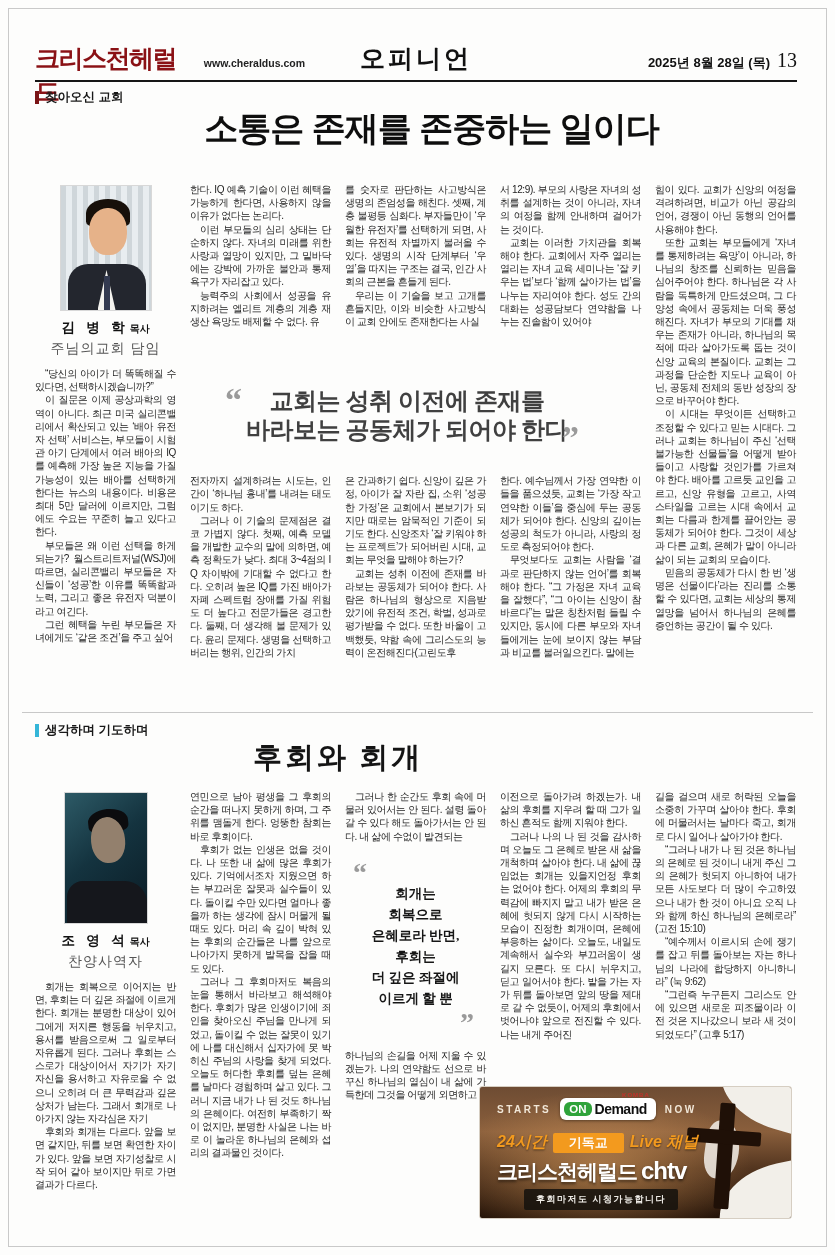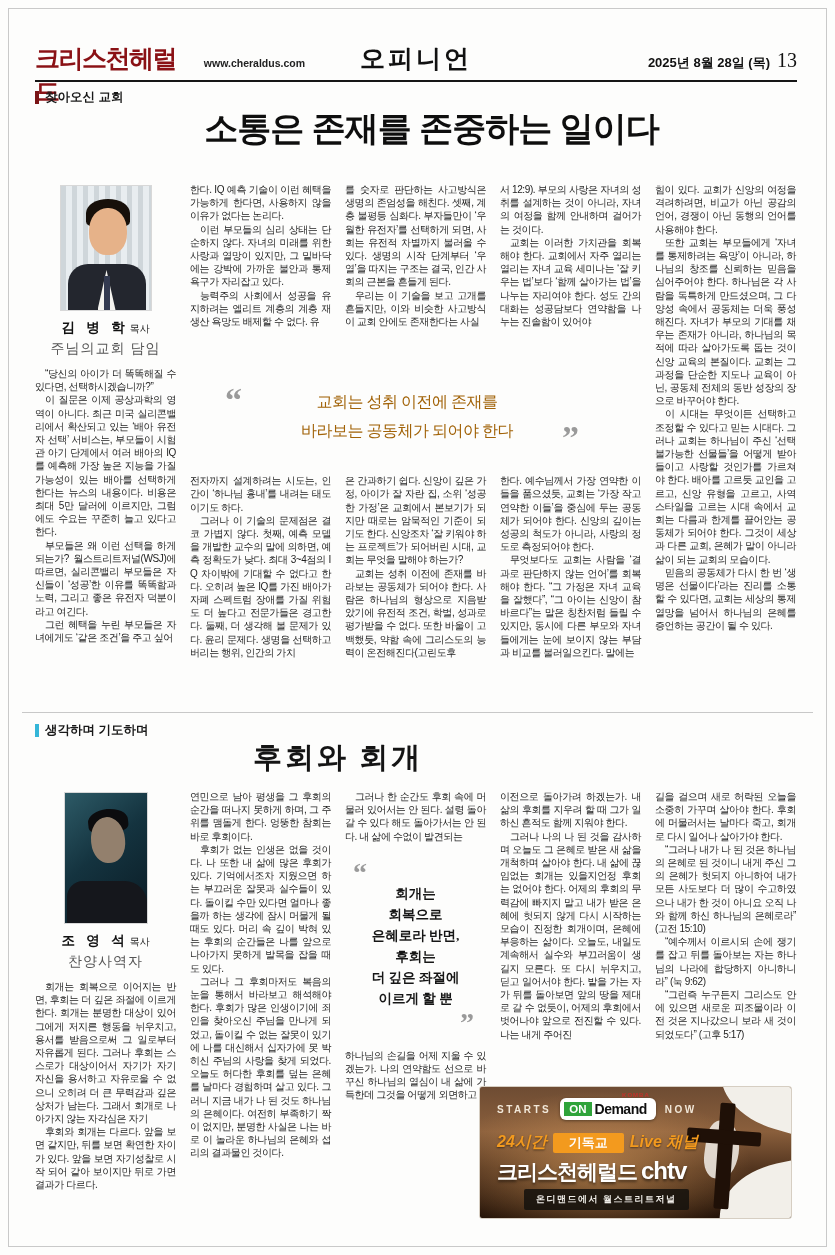--- a/index.html
+++ b/index.html
@@ -52,26 +52,26 @@
   .photo1 .hair { position:absolute; top:13px; left:25px; width:44px; height:28px; background:#17100a; border-radius:50% 50% 20% 20%; }
   .photo1 .head { position:absolute; top:22px; left:28px; width:38px; height:47px; background:#e6b289; border-radius:48% 48% 45% 45%; }
   .photo1 .body { position:absolute; bottom:0; left:7px; width:78px; height:46px; background:#23262e; border-radius:20px 20px 0 0; }
   .photo1 .shirt { position:absolute; bottom:0; left:37px; width:18px; height:40px; background:#f4f3ef; clip-path:polygon(50% 0,100% 100%,0 100%); }
   .photo1 .tie { position:absolute; bottom:0; left:43px; width:6px; height:34px; background:#333a50; }
   .photo2 { width:84px; height:132px; background:linear-gradient(140deg,#2d5a66 0%,#14333f 45%,#0a1b24 100%); }
   .photo2 .face { position:absolute; top:24px; left:26px; width:34px; height:46px; background:#93806d; border-radius:50% 50% 46% 46%; transform:rotate(-6deg); }
   .photo2 .hair2 { position:absolute; top:16px; left:23px; width:40px; height:24px; background:#0c0c0e; border-radius:50% 50% 30% 30%; transform:rotate(-6deg); }
   .photo2 .body2 { position:absolute; bottom:0; left:2px; width:80px; height:42px; background:#15171c; border-radius:16px 22px 0 0; }
   .byname { font-family:"Liberation Serif", serif; font-weight:700; font-size:13.5px; letter-spacing:4px; color:#111; }
-  .bysuffix { font-size:10px; font-weight:400; letter-spacing:0; margin-left:1px; }
+  .bysuffix { font-size:10px; font-weight:700; letter-spacing:0; margin-left:1px; }
   .byaff { font-size:14px; color:#555; margin-top:3px; letter-spacing:1px; }
 
   
   .pq1 { position:absolute; left:204px; top:204px; width:336px; text-align:center; }
-  .pq1 .line { font-family:"Liberation Serif", serif; font-size:16px; font-weight:400; line-height:29px; color:#a16207; letter-spacing:-0.5px; }
+  .pq1 .line { font-family:"Liberation Serif", serif; font-size:24px; font-weight:700; line-height:29px; color:#404040; letter-spacing:-0.5px; }
   .qmark { font-family:"Liberation Serif", serif; font-weight:700; color:#9a9a9a; }
   .pq1 .open  { position:absolute; left:-14px; top:-6px; font-size:34px; }
   .pq1 .close { position:absolute; right:-4px; bottom:-12px; font-size:34px; }
   .pq2 { position:relative; margin:16px 4px 12px; padding:24px 0 28px; text-align:center; }
   .pq2 .line { font-family:"Liberation Serif", serif; font-size:13.5px; font-weight:700; line-height:21px; color:#161616;text-align:center; }
   .pq2 .open  { position:absolute; left:4px; top:-2px; font-size:28px; }
   .pq2 .close { position:absolute; right:8px; bottom:-2px; font-size:28px; }
 
   
   .ad { position:absolute; left:444px; top:296px; width:313px; height:133px; cursor:pointer;
@@ -82,21 +82,21 @@
   .torn { position:absolute; background:#f2efe9; }
   .torn1 { right:-22px; top:-26px; width:96px; height:64px; transform:rotate(16deg); border-radius:0 0 10% 70%; }
   .torn2 { right:-30px; bottom:-22px; width:104px; height:74px; transform:rotate(-12deg); border-radius:65% 8% 0 0; }
   .torn3 { right:52px; top:34px; width:34px; height:58px; transform:rotate(8deg); border-radius:40% 60% 55% 45%; opacity:.85; }
   .cross { position:absolute; right:30px; top:16px; width:74px; height:108px; }
   .cross .cv { position:absolute; left:30px; top:0; width:15px; height:106px; background:#1f1007; transform:rotate(4deg); border-radius:2px; }
   .cross .ch { position:absolute; left:0; top:27px; width:74px; height:14px; background:#1f1007; transform:rotate(4deg); border-radius:2px; }
   .ad-row1 { position:absolute; top:11px; left:17px; display:flex; align-items:center; gap:9px; }
   .ad-starts,.ad-now { color:#f1e7d8; font-size:10px; font-weight:600; letter-spacing:2.5px; }
   .ad-brand { position:relative; background:#fff; border-radius:6px; padding:3px 9px 3px 4px; display:flex; align-items:center; gap:3px; box-shadow:0 1px 3px rgba(0,0,0,.4); }
-  .ad-on { background:#2fa33a; color:#fff; font-weight:800; font-size:11.5px; border-radius:0; padding:1px 5px; }
+  .ad-on { background:#2fa33a; color:#fff; font-weight:800; font-size:11.5px; border-radius:6px; padding:1px 5px; }
   .ad-demand { color:#101010; font-weight:800; font-size:14px; letter-spacing:-0.5px; }
   .ad-komba { position:absolute; top:-6px; right:6px; color:#c2302a; font-size:6px; font-weight:700; letter-spacing:1px; }
   .ad-row2 { position:absolute; top:45px; left:17px; display:flex; align-items:center; gap:6px; }
   .ad-24 { color:#f39a1e; font-weight:800; font-size:16px; font-style:italic; text-shadow:0 1px 2px rgba(0,0,0,.5); }
   .ad-badge { background:#f39a1e; color:#fff; font-weight:800; font-size:13px; padding:1px 16px; border-radius:2px; }
   .ad-live { color:#f39a1e; font-weight:800; font-size:16px; font-style:italic; text-shadow:0 1px 2px rgba(0,0,0,.5); }
   .ad-row3 { position:absolute; top:70px; left:17px; color:#fff; font-weight:800; font-size:21px; letter-spacing:-1px; text-shadow:0 2px 3px rgba(0,0,0,.55); }
   .ad-chtv { font-size:24px; margin-left:4px; }
   .ad-row4 { position:absolute; bottom:8px; left:44px; background:rgba(22,18,14,.88); color:#f0ede8; font-size:9px; font-weight:600; padding:4px 12px; border-radius:2px; letter-spacing:1.5px; }
 </style>
@@ -253,16 +253,16 @@
         <span class="ad-now">NOW</span>
       </div>
       <div class="ad-row2">
         <span class="ad-24">24시간</span>
         <span class="ad-badge">기독교</span>
         <span class="ad-live">Live 채널</span>
       </div>
       <div class="ad-row3">
         <span>크리스천헤럴드</span><span class="ad-chtv">chtv</span>
       </div>
-      <div class="ad-row4">온디맨드에서 월스트리트저널</div>
+      <div class="ad-row4">후회마저도 시청가능합니다</div>
     </div>
   </div>
 </div>
 
 </body></html>

